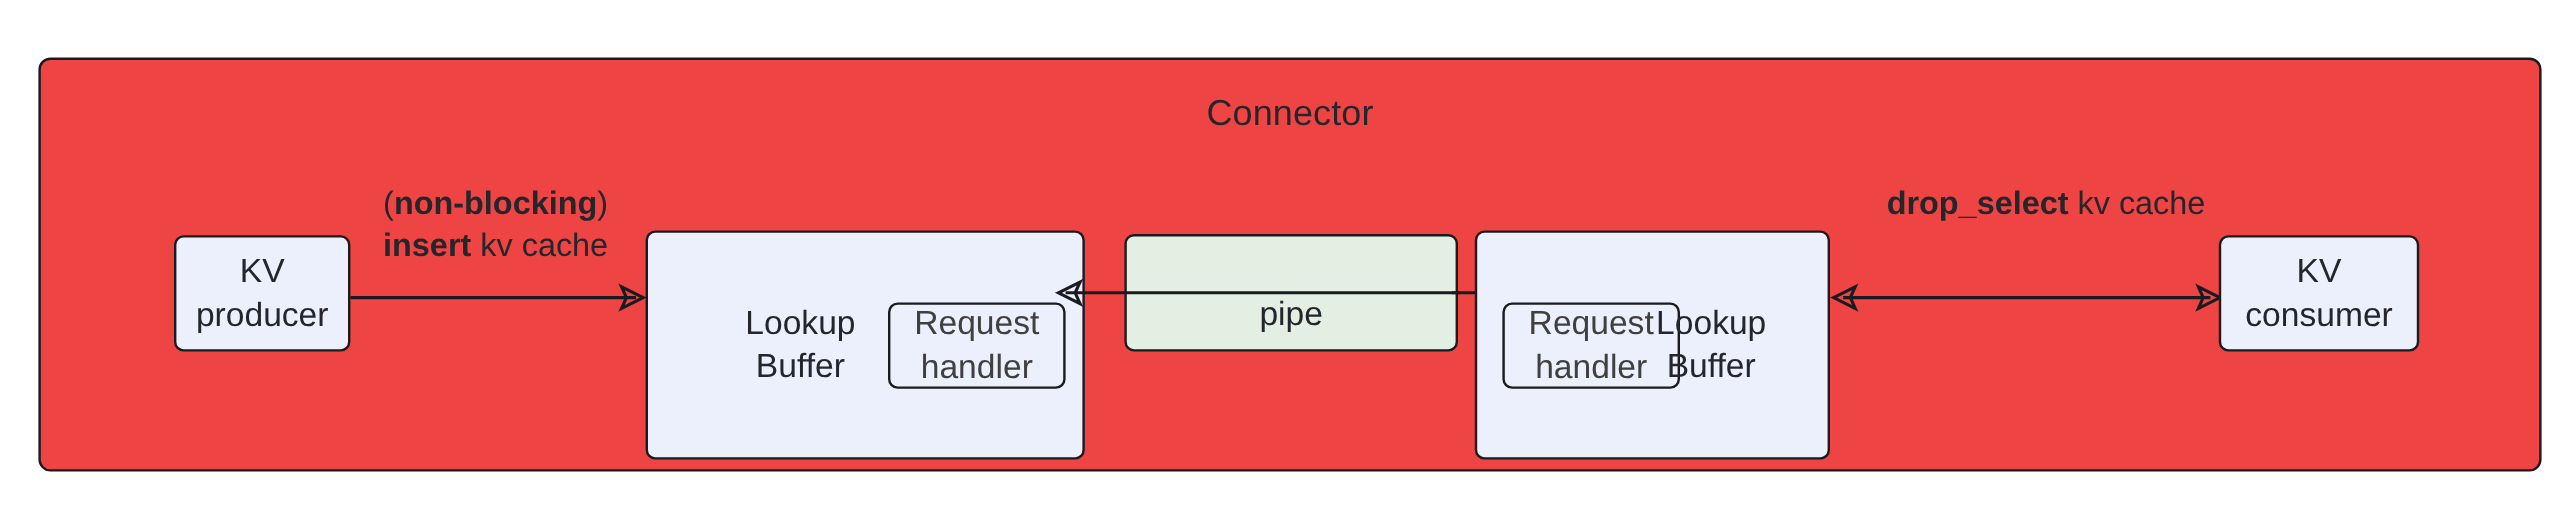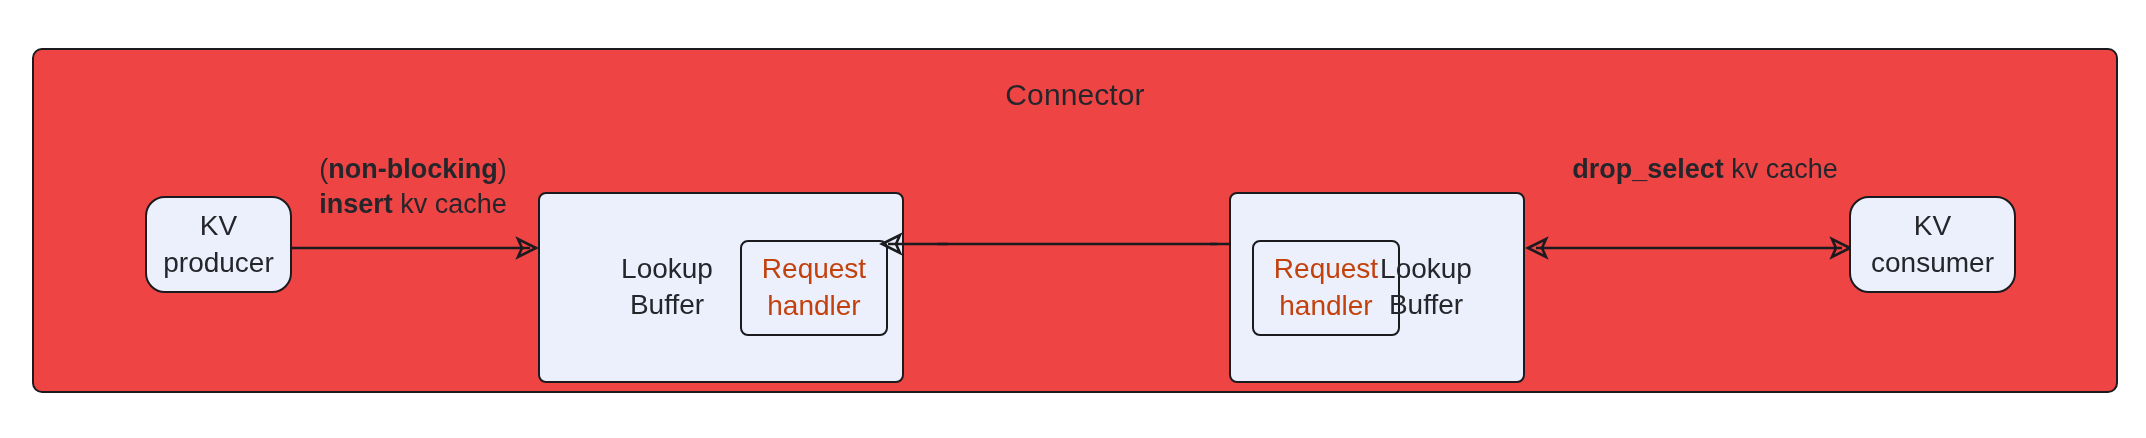--- a/index.html
+++ b/index.html
@@ -41,21 +41,21 @@
     letter-spacing: 0.1px;
     white-space: nowrap;
   }
 
   
   .node {
     position: absolute;
     box-sizing: border-box;
     background: #ECEFFC;
     border: 2.5px solid #1B1B1F;
-    border-radius: 20px;
+    border-radius: 8px;
     display: flex;
     align-items: center;
     justify-content: center;
     color: #25262B;
     font-size: 28px;
     line-height: 1.32;
     text-align: center;
   }
   .node .lines {
     display: block;
@@ -116,26 +116,26 @@
     position: absolute;
     box-sizing: border-box;
     background: #ECEFFC;
     border: 2.5px solid #1B1B1F;
     border-radius: 8px;
     display: flex;
     align-items: center;
     justify-content: center;
     font-size: 28px;
     line-height: 1.32;
-    color: #c2410c;
+    color: #404040;
     text-align: center;
     white-space: pre-line;
     top: 50%;
     transform: translateY(-50%);
-    height: 96px;
+    height: 72px;
   }
   #handler-left  { left: 200px; width: 148px; }
   #handler-right { left: 21px;  width: 148px; }
 
   
   #pipe {
     position: absolute;
     left: 937px;
     top: 195px;
     width: 278px;
@@ -213,20 +213,23 @@
 Buffer</div>
     <div class="handler" id="handler-left">Request
 handler</div>
   </div>
 
   <svg class="arrow" id="arrow-pipe-left" style="left:880px; top:224px;" width="70" height="40" viewBox="0 0 70 40">
     <line x1="68" y1="20" x2="8" y2="20"></line>
     <polygon points="2,20 20,11 16,20 20,29"></polygon>
   </svg>
 
+  <div id="pipe">
+    <div class="pipe-label">pipe</div>
+  </div>
 
   <svg class="arrow" id="pipe-throughline" style="left:937px; top:224px;" width="280" height="40" viewBox="0 0 280 40">
     <line x1="0" y1="20" x2="280" y2="20"></line>
   </svg>
 
   <svg class="arrow" id="arrow-pipe-right" style="left:1210px; top:224px;" width="60" height="40" viewBox="0 0 60 40">
     <line x1="0" y1="20" x2="44" y2="20"></line>
     <polygon points="50,20 32,11 36,20 32,29"></polygon>
   </svg>
 

